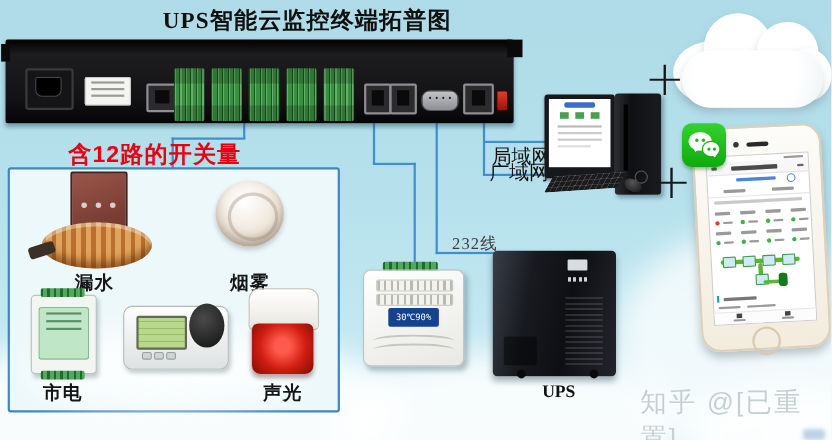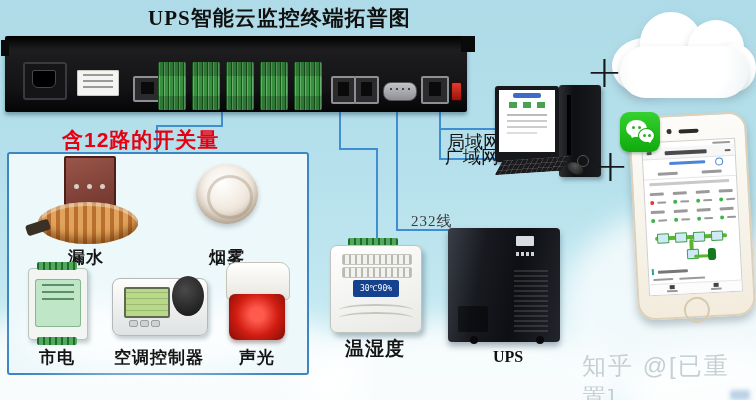--- a/index.html
+++ b/index.html
@@ -199,35 +199,33 @@
   </div>
   <div class="abs slabel" style="left:31px;top:346px;width:52px;">市电</div>
 
   <div class="abs ac-body" style="left:112px;top:278px;width:94px;height:56px;">
     <div class="abs ac-lcd" style="left:11px;top:8px;width:42px;height:27px;"></div>
     <div class="ac-btn" style="left:16px;top:41px;"></div>
     <div class="ac-btn" style="left:27px;top:41px;"></div>
     <div class="ac-btn" style="left:38px;top:41px;"></div>
   </div>
   <div class="abs ac-ir" style="left:172px;top:276px;width:32px;height:40px;"></div>
-  <div class="abs slabel" style="left:104px;top:346px;width:110px;">空调控制器</div>
 
   <div class="abs siren-top" style="left:226px;top:262px;width:62px;height:36px;"></div>
   <div class="abs siren-red" style="left:229px;top:294px;width:56px;height:46px;"></div>
   <div class="abs slabel" style="left:231px;top:346px;width:52px;">声光</div>
 
   <div class="abs teeth" style="left:348px;top:238px;width:50px;height:8px;"></div>
   <div class="abs th-body" style="left:330px;top:245px;width:90px;height:86px;">
     <div class="abs th-vent" style="left:11px;top:8px;width:68px;height:9px;"></div>
     <div class="abs th-vent" style="left:11px;top:21px;width:68px;height:9px;"></div>
     <div class="abs th-lcd" style="left:22px;top:34px;width:46px;height:17px;">30℃90%</div>
     <div class="abs th-wave" style="left:8px;top:58px;width:74px;height:10px;"></div>
     <div class="abs th-wave" style="left:8px;top:66px;width:74px;height:10px;"></div>
   </div>
-  <div class="abs slabel" style="left:330px;top:336px;width:90px;font-size:19px;">温湿度</div>
 
   <div class="abs netlabel" style="left:447px;top:130px;">局域网</div>
   <div class="abs netlabel" style="left:445px;top:145px;">广域网</div>
   <div class="abs serial" style="left:411px;top:212px;">232线</div>
 
   <div class="abs monitor" style="left:495px;top:86px;width:64px;height:76px;">
     <div class="mscreen">
       <div class="abs" style="left:14px;top:3px;width:28px;height:5px;background:#3a6cc8;border-radius:2px;"></div>
       <div class="abs" style="left:10px;top:12px;width:8px;height:6px;background:#49a24f;"></div>
       <div class="abs" style="left:24px;top:12px;width:8px;height:6px;background:#49a24f;"></div>

